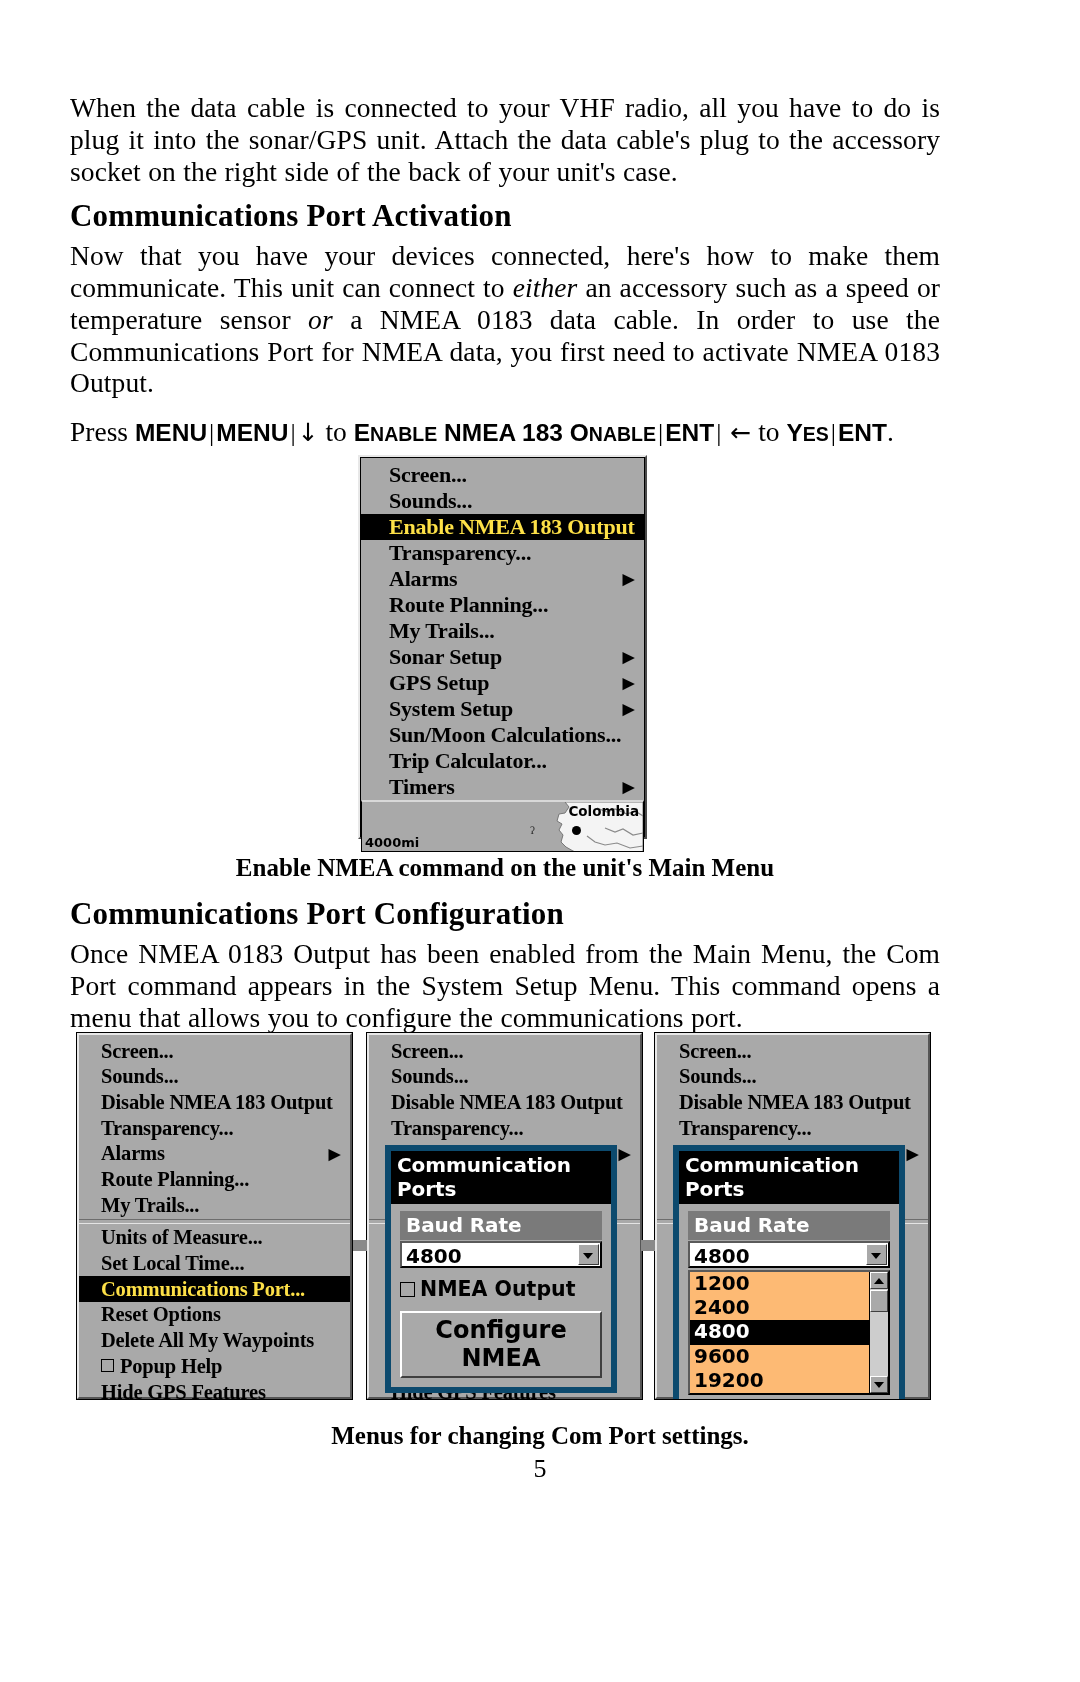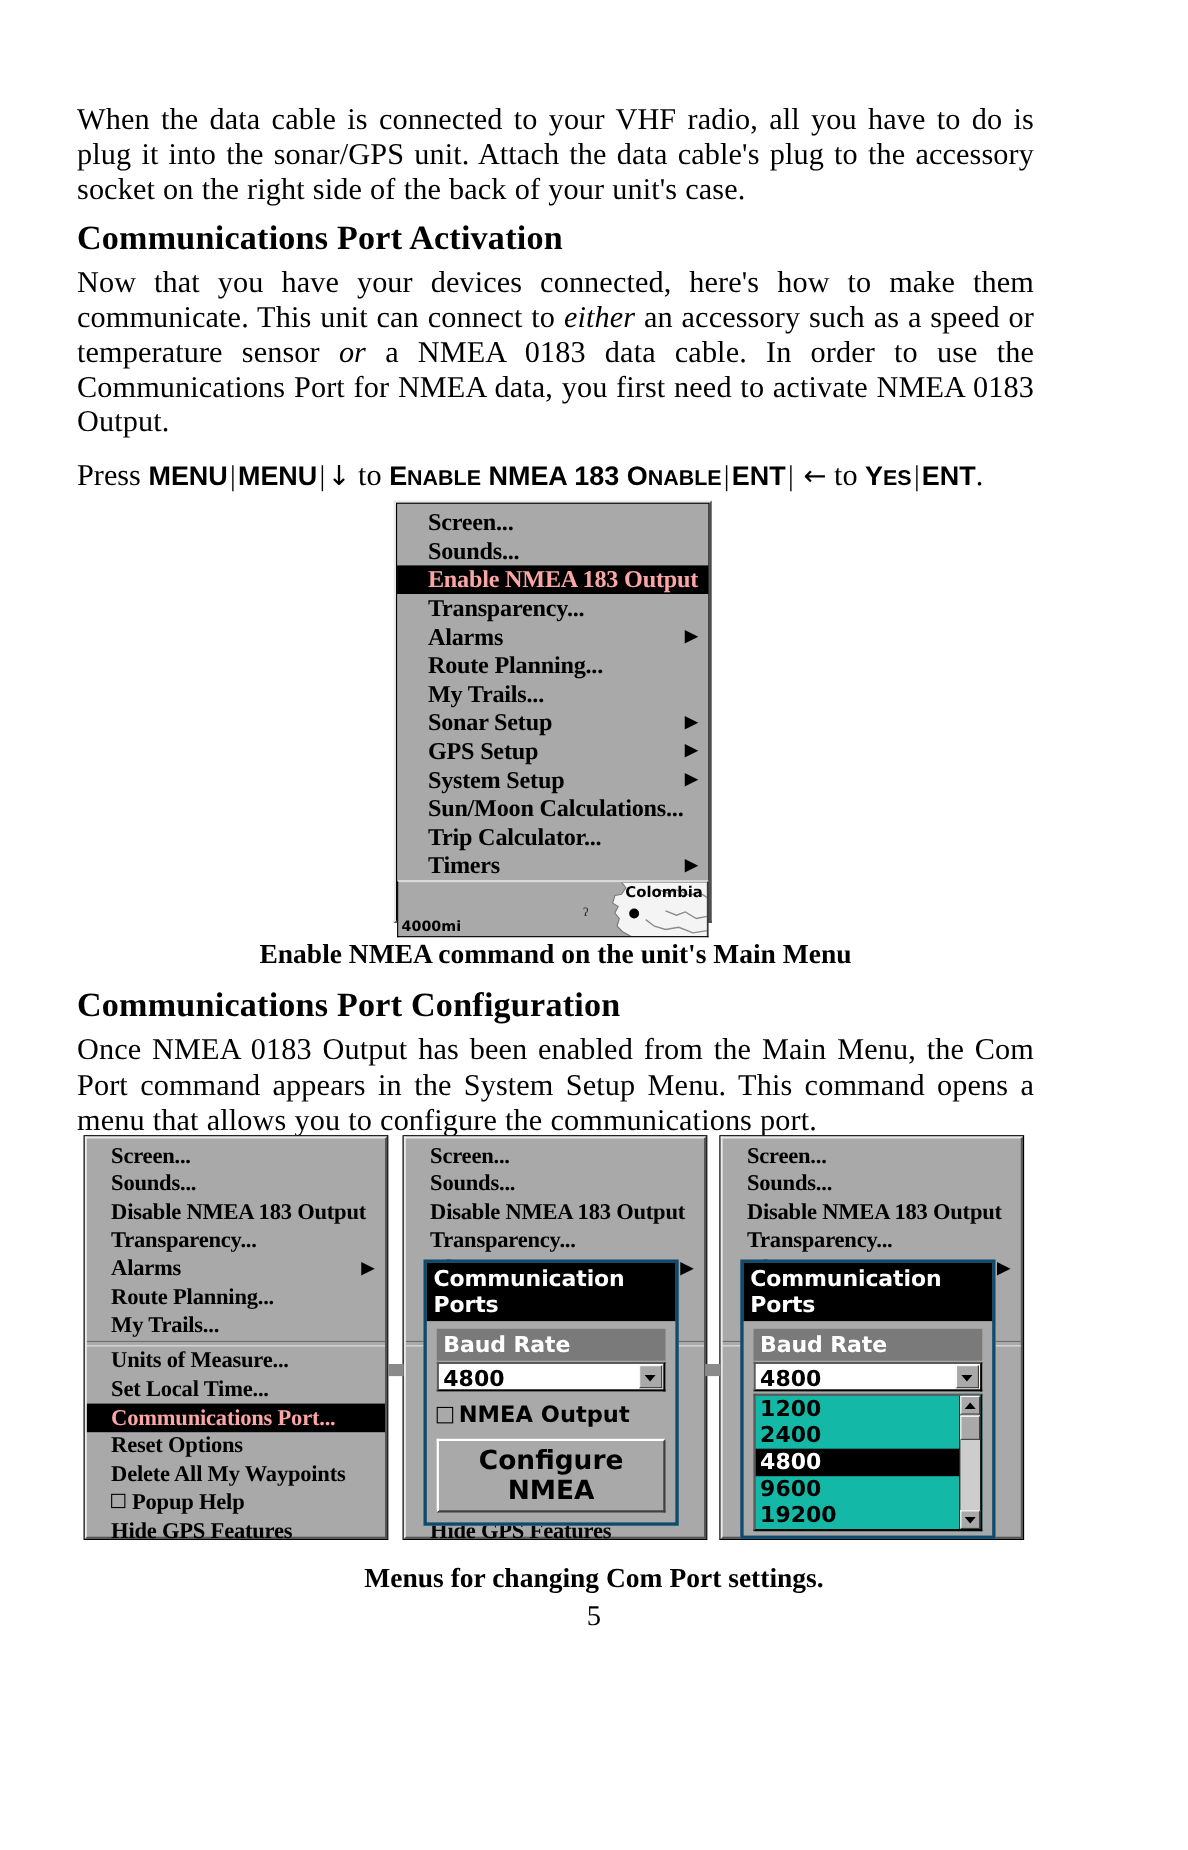--- a/index.html
+++ b/index.html
@@ -96,21 +96,21 @@
     font-size: 21.5px;
     line-height: 1.0;
     padding: 2px 0 2px 26px;
     white-space: nowrap;
     position: relative;
     letter-spacing: -0.2px;
     font-weight: 600;
   }
   .mi.sel {
     background: #000;
-    color: #fca5a5;
+    color: #fde047;
   }
   .mi.dim {
     color: #9e9e9e;
     text-shadow: 1px 1px 0 #d4d4d4;
   }
   .mi .sub {
     position: absolute;
     right: 10px;
     top: 50%;
     transform: translateY(-50%);
@@ -227,21 +227,21 @@
   }
   .panel .mi { font-size: 20.5px; padding: 2.6px 0 2.6px 22px; }
   #panel-1 { left: 0; }
   #panel-2 { left: 290px; }
   #panel-3 { left: 578px; }
 
   
   .dlg {
     position: absolute;
     background: #a9a9a9;
-    border: 3px solid #0c4a6e;
+    border: 6px solid #0c4a6e;
     box-sizing: border-box;
     z-index: 10;
   }
   .dlg-title {
     background: #000;
     color: #fff;
     font-family: "DejaVu Sans", sans-serif;
     font-size: 20px;
     font-weight: 600;
     padding: 2px 6px 3px 6px;
@@ -321,21 +321,21 @@
     border-bottom: 2px solid #3f3f3f;
     text-align: center;
     font-family: "DejaVu Sans", sans-serif;
     font-size: 24px;
     font-weight: 600;
     padding: 3px 0 4px 0;
   }
   
   .listbox {
     position: relative;
-    background: #14b8a6;
+    background: #fdba74;
     border: 2px solid #000;
     border-top-color: #5a5a5a;
     border-left-color: #5a5a5a;
     margin-top: 2px;
     box-sizing: border-box;
     padding-right: 19px;
   }
   .listbox .opt {
     font-family: "DejaVu Sans", sans-serif;
     font-size: 20px;

